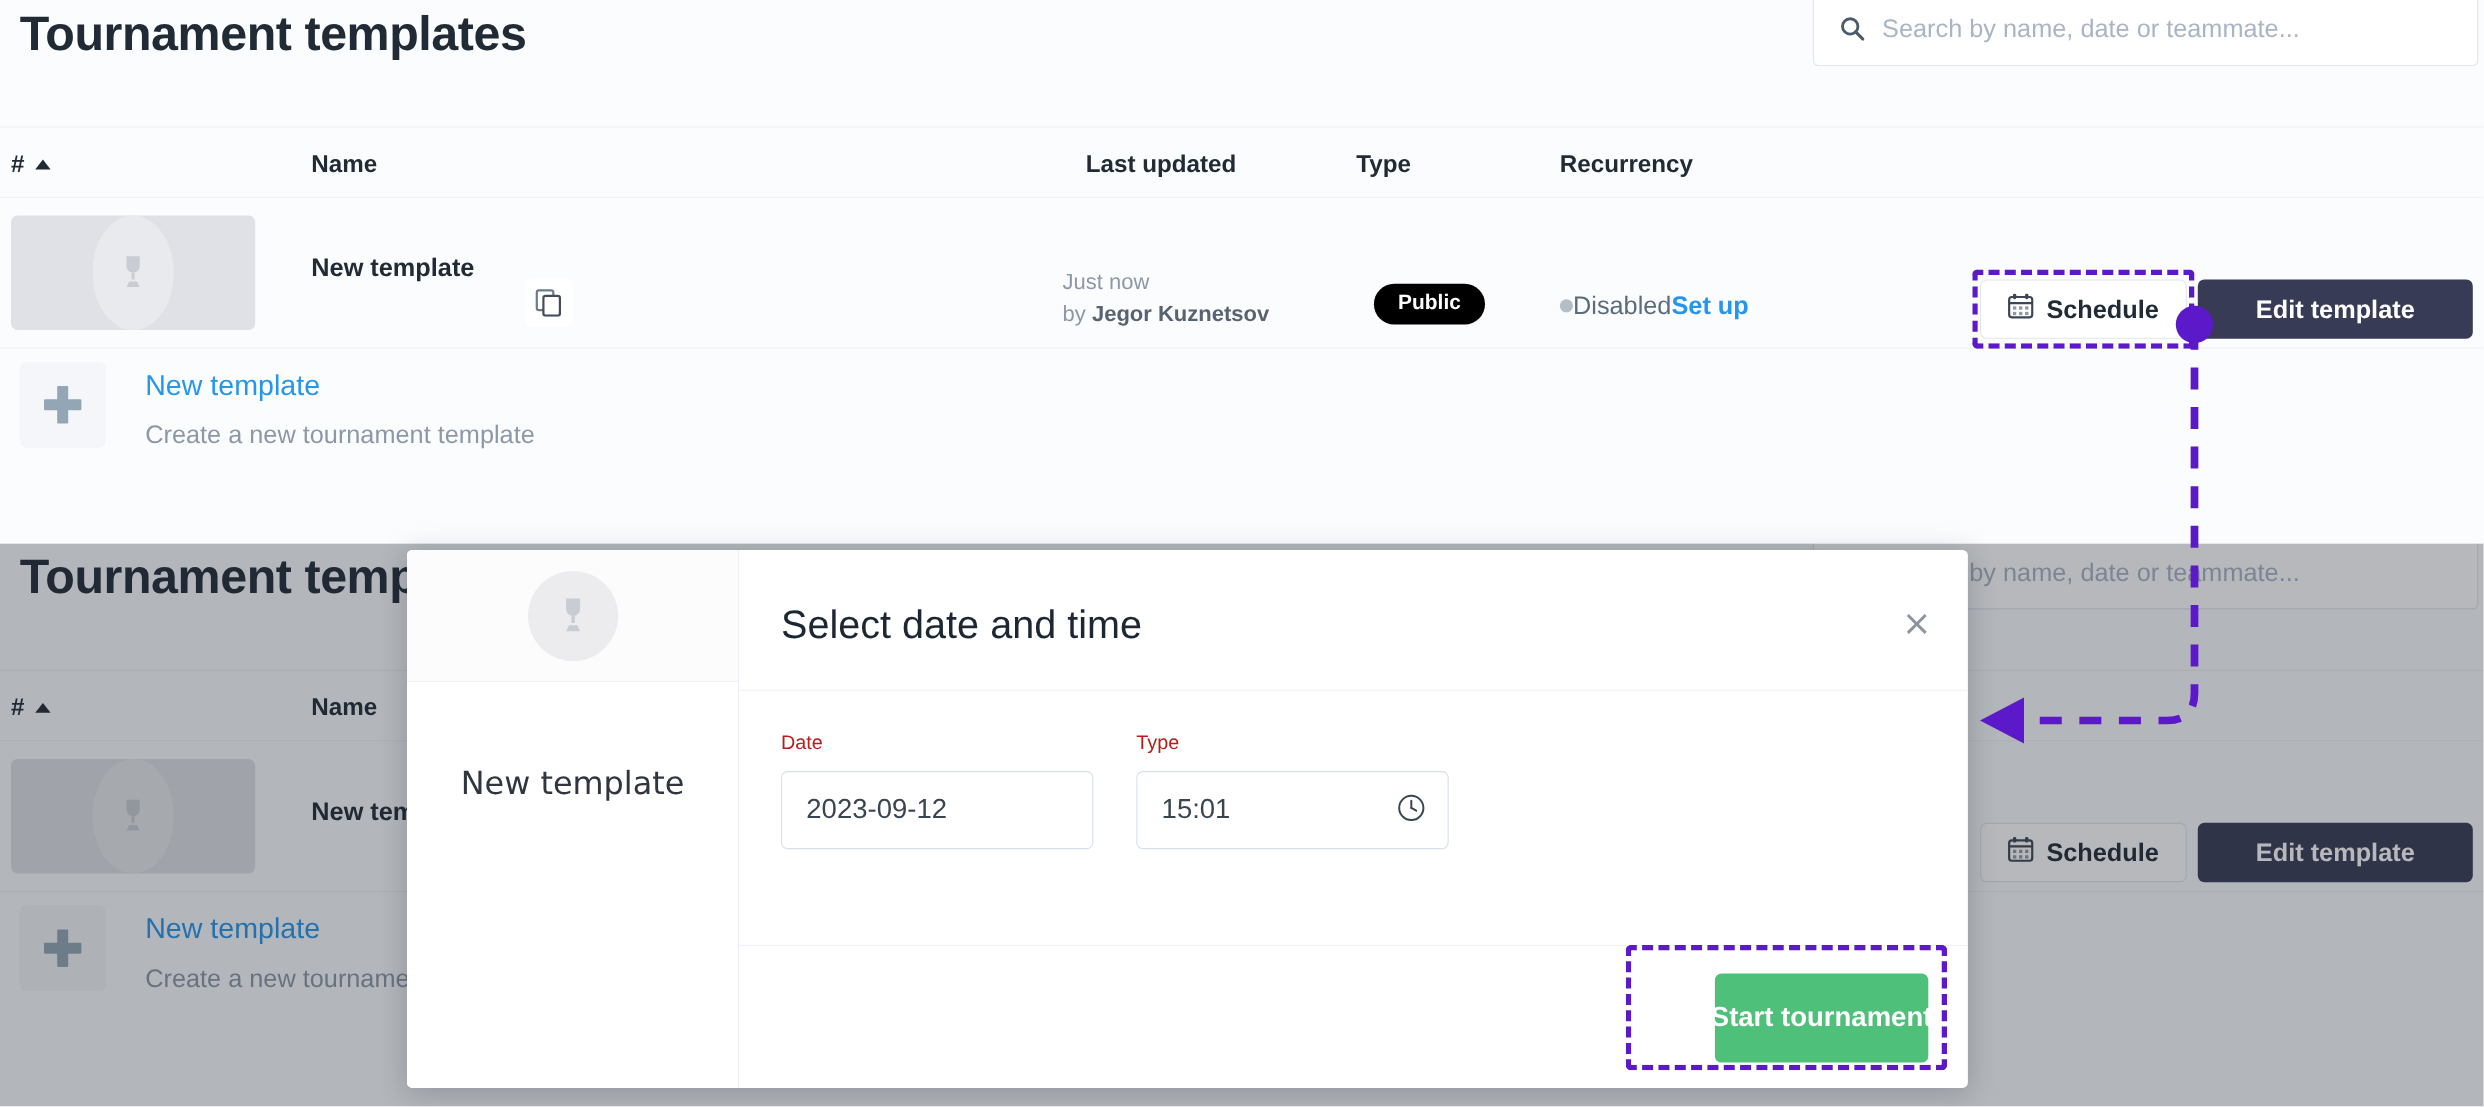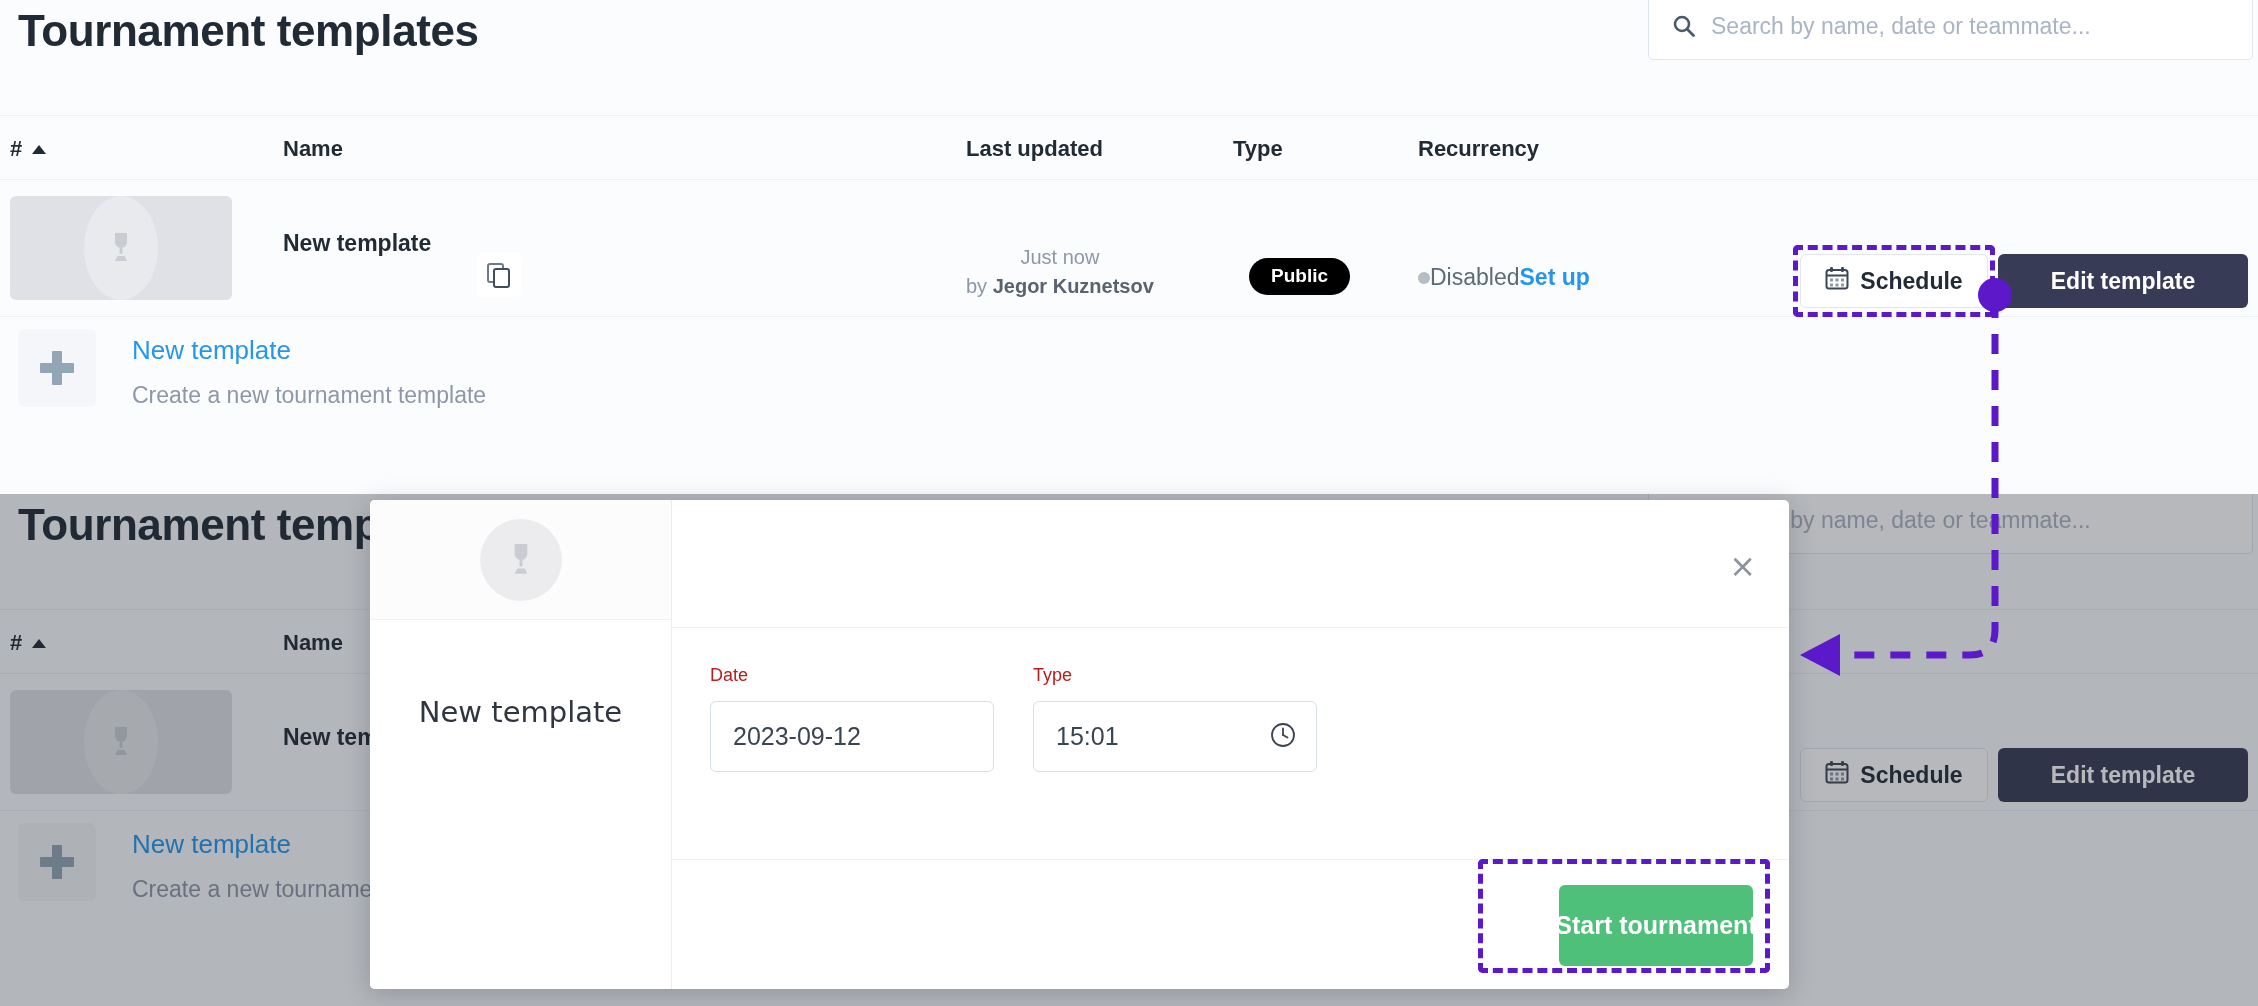--- a/index.html
+++ b/index.html
@@ -59,21 +59,21 @@
   }
   .th-hash   { left: 10px; }
   .sort-caret {
     position: absolute; left: 32px; top: 29px;
     width: 0; height: 0;
     border-left: 7px solid transparent;
     border-right: 7px solid transparent;
     border-bottom: 9px solid #212b36;
   }
   .th-name   { left: 283px; }
-  .th-updated{ left: 966px; }
+  .th-updated{ left: 987px; }
   .th-type   { left: 1233px; }
   .th-recur  { left: 1418px; }
 
   .row-template {
     position: relative; height: 136px;
     background: #fbfcfe;
   }
   .thumb {
     position: absolute; left: 10px; top: 16px;
     width: 222px; height: 104px;
@@ -93,21 +93,21 @@
   }
   .copy-btn {
     position: absolute; left: 477px; top: 253px;
     width: 44px; height: 44px;
     background: #ffffff; border-radius: 6px;
     display: flex; align-items: center; justify-content: center;
   }
   .cell-updated {
     position: absolute; left: 966px; top: 243px;
     font-size: 20px; color: #8c97a8; line-height: 1.45;
-    font-stretch: condensed; white-space: nowrap; text-align: center;
+    font-stretch: condensed; white-space: nowrap;
   }
   .cell-updated b { color: #57636f; font-weight: bold; }
   .badge-public {
     position: absolute; left: 1249px; top: 258px;
     background: #000000; color: #ffffff;
     border-radius: 20px; padding: 7px 22px 8px;
     font-size: 19px; font-weight: bold;
     font-stretch: condensed; white-space: nowrap;
   }
   .cell-recur {
@@ -491,20 +491,21 @@
             <rect x="11.6" y="17" width="2.8" height="6" fill="#c9ccd3"></rect>
             <path d="M7 30h12l-2.5-5h-7z" fill="#c9ccd3"></path>
           </svg>
         </div>
       </div>
       <div class="modal-left-name">New template</div>
     </div>
 
     <div class="modal-right">
       <div class="modal-head">
+        <div class="modal-title">Select date and time</div>
         <div class="modal-close">×</div>
       </div>
 
       <div class="modal-body">
         <div class="field field-date">
           <div class="field-label">Date</div>
           <div class="field-input">
             <span class="field-value">2023-09-12</span>
           </div>
         </div>

